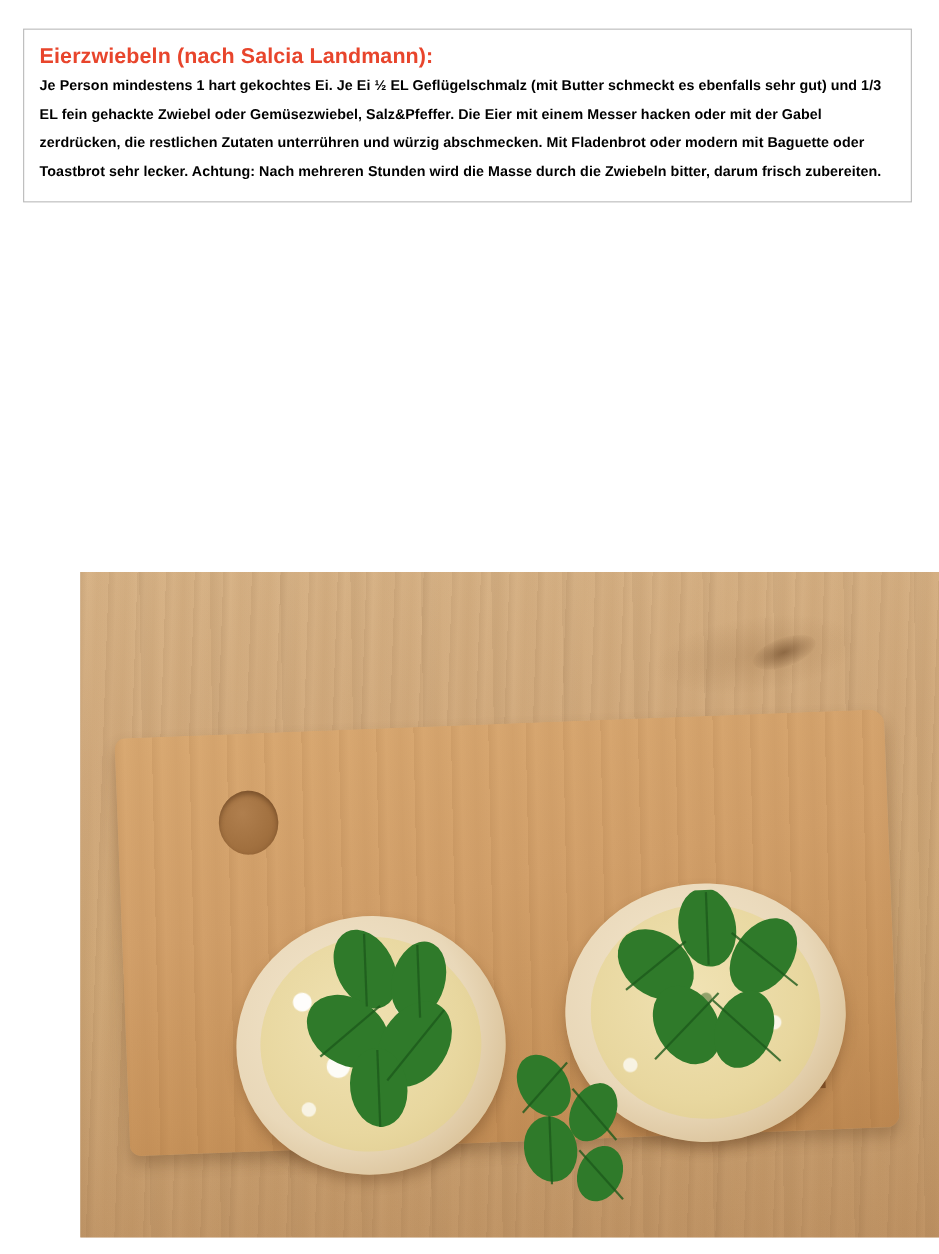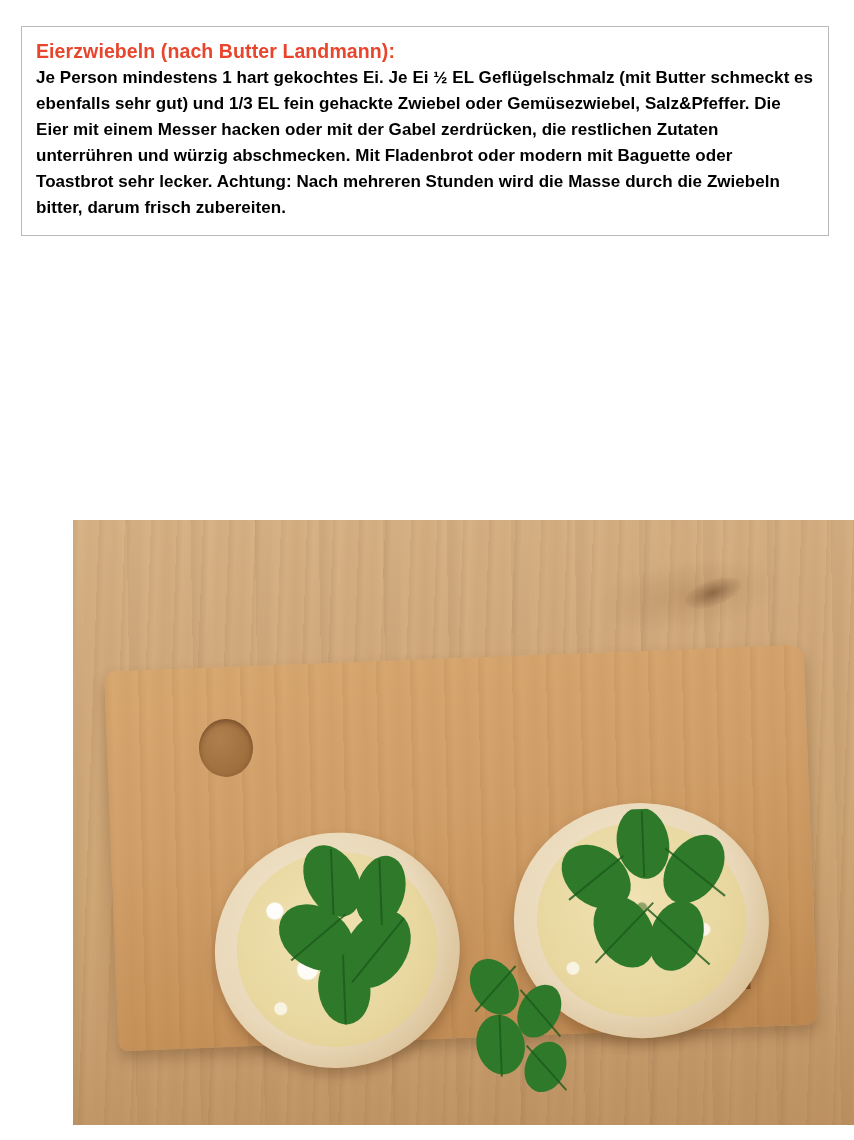--- a/index.html
+++ b/index.html
@@ -39,21 +39,21 @@
     color: #e8452c;
     font-weight: bold;
     font-size: 19.5px;
     line-height: 25px;
     margin: 0 0 1px 0;
     letter-spacing: 0.1px;
   }
 
   .recipe-body {
     font-weight: bold;
-    font-size: 17px;
+    font-size: 13px;
     line-height: 26px;
     margin: 0;
     color: #000000;
     letter-spacing: 0.05px;
   }
 
   
   .photo-figure {
     position: absolute;
     left: 33px;
@@ -197,21 +197,21 @@
   .basil-left  { left: 150px; top: 178px; width: 210px; height: 200px; }
   .basil-right { left: 436px; top: 158px; width: 205px; height: 190px; }
   .basil-mid   { left: 330px; top: 300px; width: 150px; height: 160px; }
 </style>
 </head>
 <body>
 
 <div class="page">
 
   <div class="recipe-card">
-    <div class="recipe-title">Eierzwiebeln (nach Butter Landmann):</div>
+    <div class="recipe-title">Eierzwiebeln (nach Salcia Landmann):</div>
     <div class="recipe-body">Je Person mindestens 1 hart gekochtes Ei. Je Ei ½ EL Geflügelschmalz (mit Butter schmeckt es ebenfalls sehr gut) und 1/3 EL fein gehackte Zwiebel oder Gemüsezwiebel, Salz&amp;Pfeffer. Die Eier mit einem Messer hacken oder mit der Gabel zerdrücken, die restlichen Zutaten unterrühren und würzig abschmecken. Mit Fladenbrot oder modern mit Baguette oder Toastbrot sehr lecker. Achtung: Nach mehreren Stunden wird die Masse durch die Zwiebeln bitter, darum frisch zubereiten.</div>
   </div>
 
   <figure class="photo-figure">
     <div class="photo">
       <div class="grain-a"></div>
       <div class="grain-b"></div>
       <div class="grain-c"></div>
 
       <div class="board">

